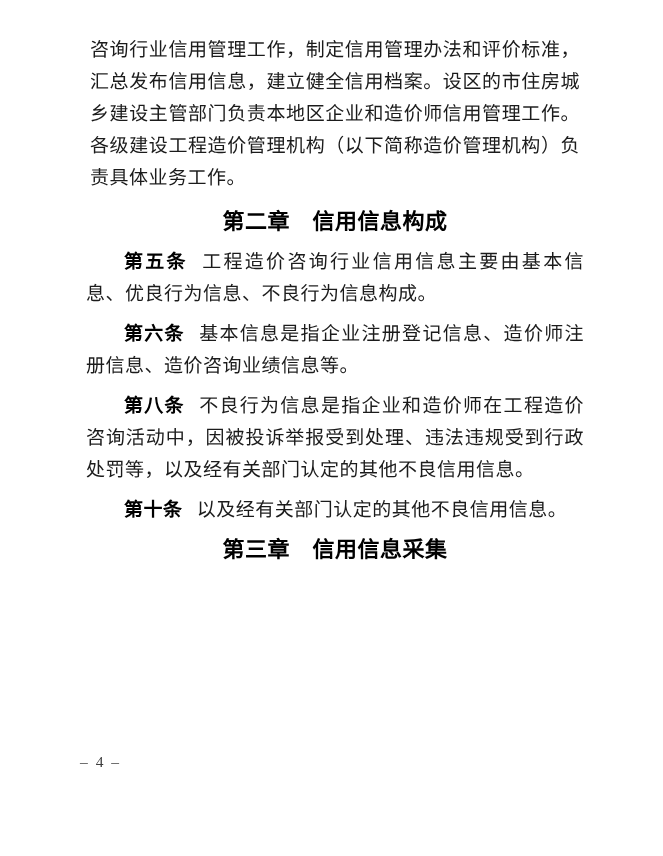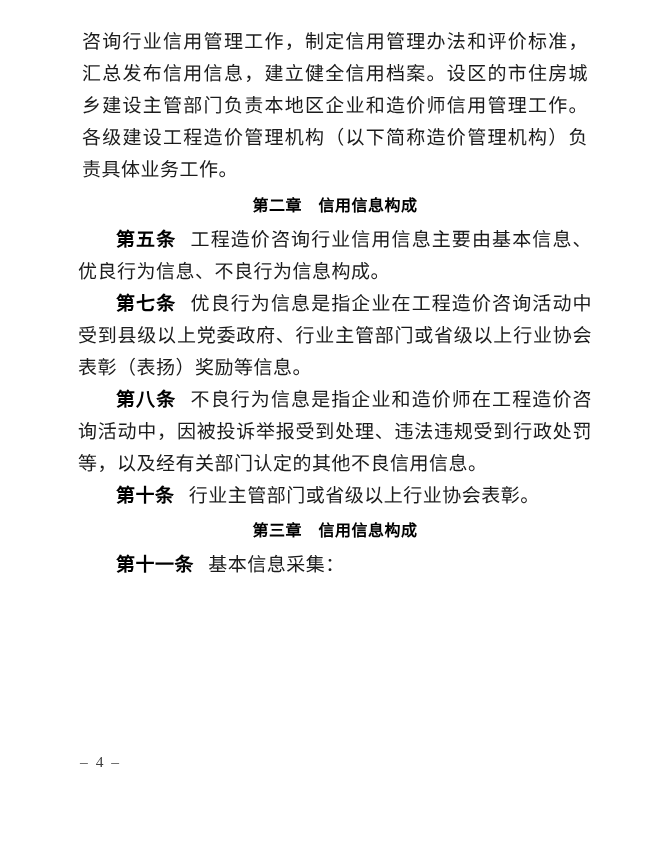--- a/index.html
+++ b/index.html
@@ -20,33 +20,33 @@
     position: absolute;
     left: 78px;
     top: 22px;
     width: 514px;
     font-size: 19px;
     line-height: 32px;
     text-align: justify;
     letter-spacing: 0.5px;
   }
   p.para {
-    margin: 0;
+    margin: 8px;
     text-indent: 2em;
   }
   p.cont {
-    margin: 4px;
+    margin: 12px;
     text-indent: 0;
   }
   .chapter-heading {
     margin: 3px 0 2px 0;
     text-align: center;
     text-indent: 0;
     font-weight: bold;
-    font-size: 16px;
+    font-size: 22px;
     line-height: 32px;
     color: #000000;
     font-family: "Liberation Sans", "DejaVu Sans", sans-serif;
   }
   .term {
     font-weight: bold;
     color: #000000;
     font-family: "Liberation Sans", "DejaVu Sans", sans-serif;
     margin-right: 0.75em;
   }
@@ -65,29 +65,28 @@
 
 <div class="page">
   <div class="content">
 
     <p class="cont">咨询行业信用管理工作，制定信用管理办法和评价标准，汇总发布信用信息，建立健全信用档案。设区的市住房城乡建设主管部门负责本地区企业和造价师信用管理工作。各级建设工程造价管理机构（以下简称造价管理机构）负责具体业务工作。</p>
 
     <p class="chapter-heading">第二章　信用信息构成</p>
 
     <p class="para"><span class="term">第五条</span><span>工程造价咨询行业信用信息主要由基本信息、优良行为信息、不良行为信息构成。</span></p>
 
+    <p class="para"><span class="term">第六条</span><span>基本信息是指企业注册登记信息、造价师注册信息、造价咨询业绩信息等。</span></p>
 
-    <p class="para"><span class="term">第七条</span><span>优良行为信息是指企业在工程造价咨询活动中受到县级以上党委政府、行业主管部门或省级以上行业协会表彰（表扬）奖励等信息。</span></p>
 
     <p class="para"><span class="term">第八条</span><span>不良行为信息是指企业和造价师在工程造价咨询活动中，因被投诉举报受到处理、违法违规受到行政处罚等，以及经有关部门认定的其他不良信用信息。</span></p>
 
 
-    <p class="para"><span class="term">第十条</span><span>行业主管部门或省级以上行业协会表彰。</span></p>
+    <p class="para"><span class="term">第十条</span><span>以及经有关部门认定的其他不良信用信息。</span></p>
 
-    <p class="chapter-heading">第三章　信用信息构成</p>
+    <p class="chapter-heading">第三章　信用信息采集</p>
 
-    <p class="para"><span class="term">第十一条</span><span>基本信息采集：</span></p>
 
 
   </div>
 
   <div class="page-number">– 4 –</div>
 </div>
 
 </body></html>

